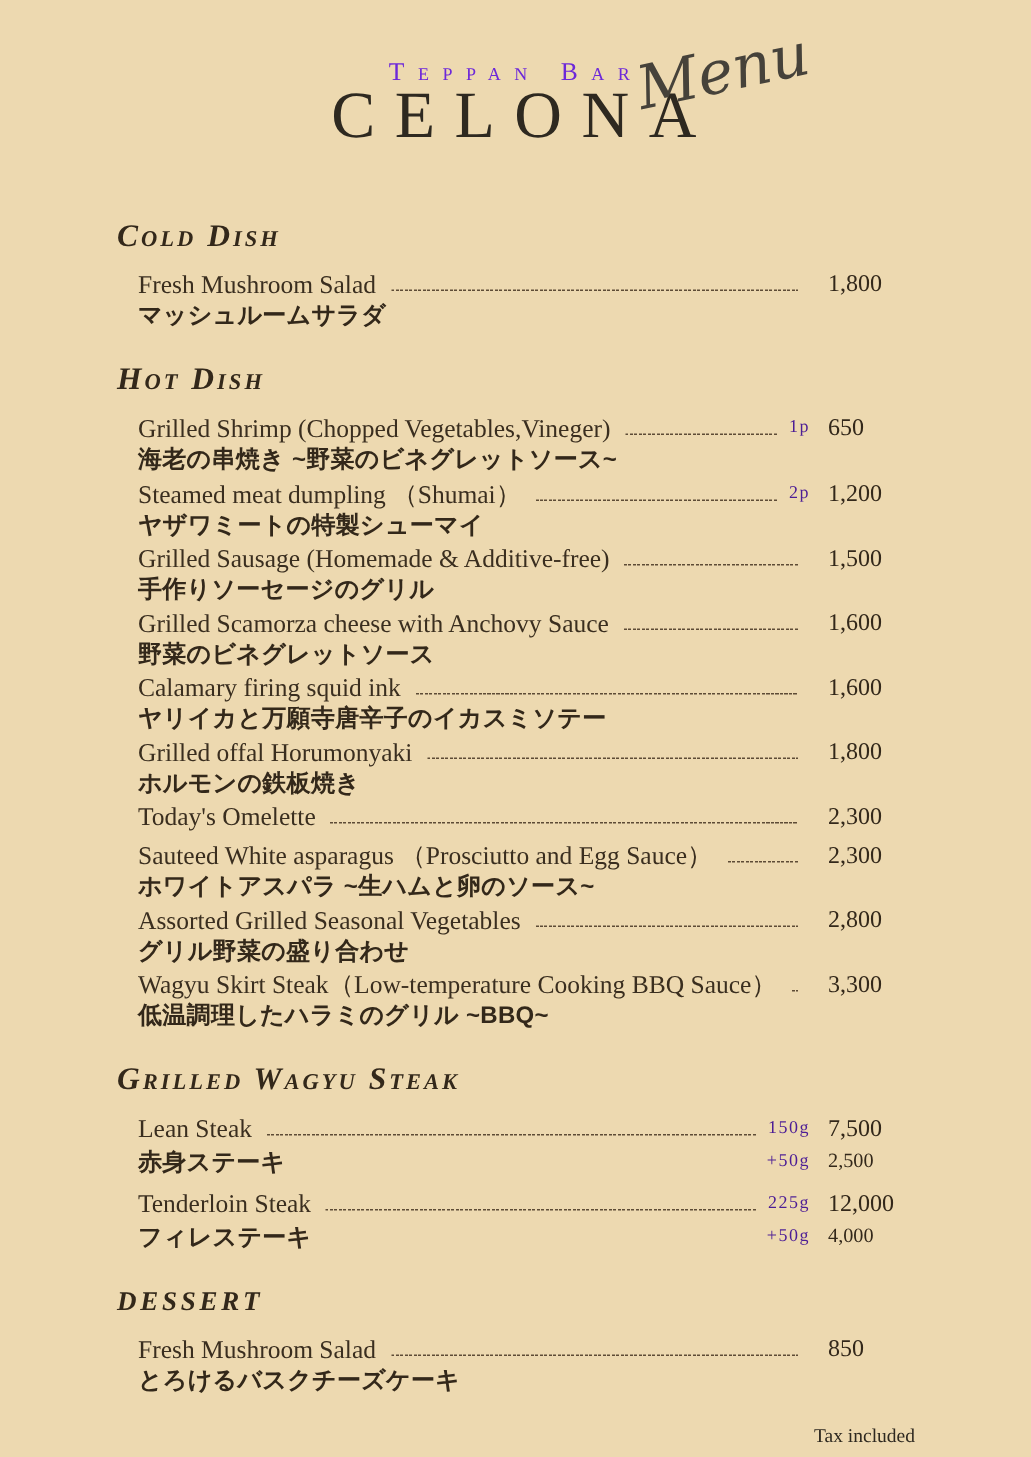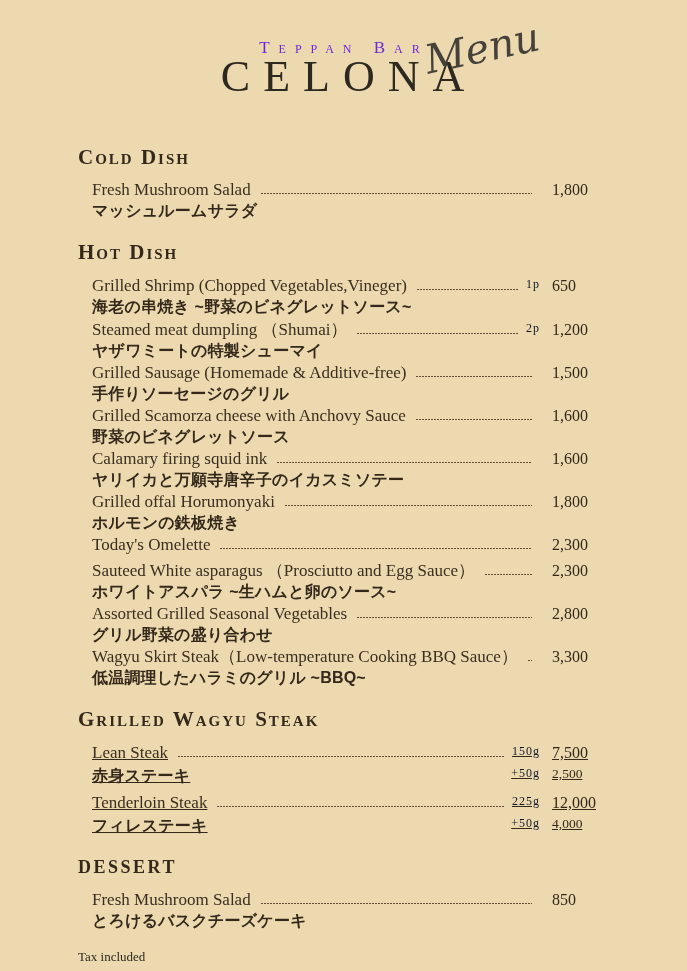--- a/index.html
+++ b/index.html
@@ -28,45 +28,45 @@
   .brand-script {
     position:absolute; top:-10px; right:-26px;
     font-family:"DejaVu Serif","Liberation Serif",serif;
     font-style:italic; font-size:40px; line-height:40px;
     color:#46423A; transform:rotate(-12deg);
   }
   
   .section-title {
     font-variant:small-caps; font-weight:700;
     font-size:21px; line-height:26px; letter-spacing:2px;
-    margin:22px 0 9px 0; color:#33281A;
+    margin:22px 0 9px 0; color:#33281A;font-style:italic;
   }
   .section-title.first { margin-top:24px; }
   .section-title.plain { font-variant:normal; font-size:18px; letter-spacing:2.5px; }
   .items { padding-left:14px; }
   .item { margin-bottom:5px; }
   .row { display:flex; align-items:flex-end; line-height:21px; }
   .en { font-size:17px; white-space:nowrap; color:#3A2E1F; }
   .leader {
     flex:1; height:1px; margin:0 8px 6px 10px;
     background:repeating-linear-gradient(90deg,#5E4C36 0,#5E4C36 2px,transparent 2px,transparent 3px);
   }
-  .portion { font-size:12px; letter-spacing:1px; white-space:nowrap; padding-bottom:1px; color:#0f172a; }
+  .portion { font-size:12px; letter-spacing:1px; white-space:nowrap; padding-bottom:1px; color:#4c1d95; }
   .price { width:58px; margin-left:12px; font-size:16px; white-space:nowrap; color:#33281A; }
   .jp {
     font-family:"Liberation Sans","DejaVu Sans",sans-serif;
     font-weight:700; font-size:16px; line-height:13px;
     margin-top:4px; color:#33281A; letter-spacing:.2px;
   }
   .extra-line { display:flex; align-items:flex-end; margin-top:2px; }
   .extra-line .spacer { flex:1; }
   .extra-line .price { font-size:13.5px; }
-  .steak-item { margin-bottom:9px;text-decoration:underline; }
+  .steak-item { margin-bottom:9px; }
   
-  .tax-note { text-align:left; font-size:13px; margin-top:22px; color:#2E2920; }
+  .tax-note { text-align:right; font-size:13px; margin-top:22px; color:#2E2920; }
 </style>
 </head>
 <body>
 
 <div class="page">
 
   <div class="brand">
     <div class="brand-line">Teppan Bar</div>
     <div class="brand-script">Menu</div>
     <div class="brand-name">CELONA</div>

